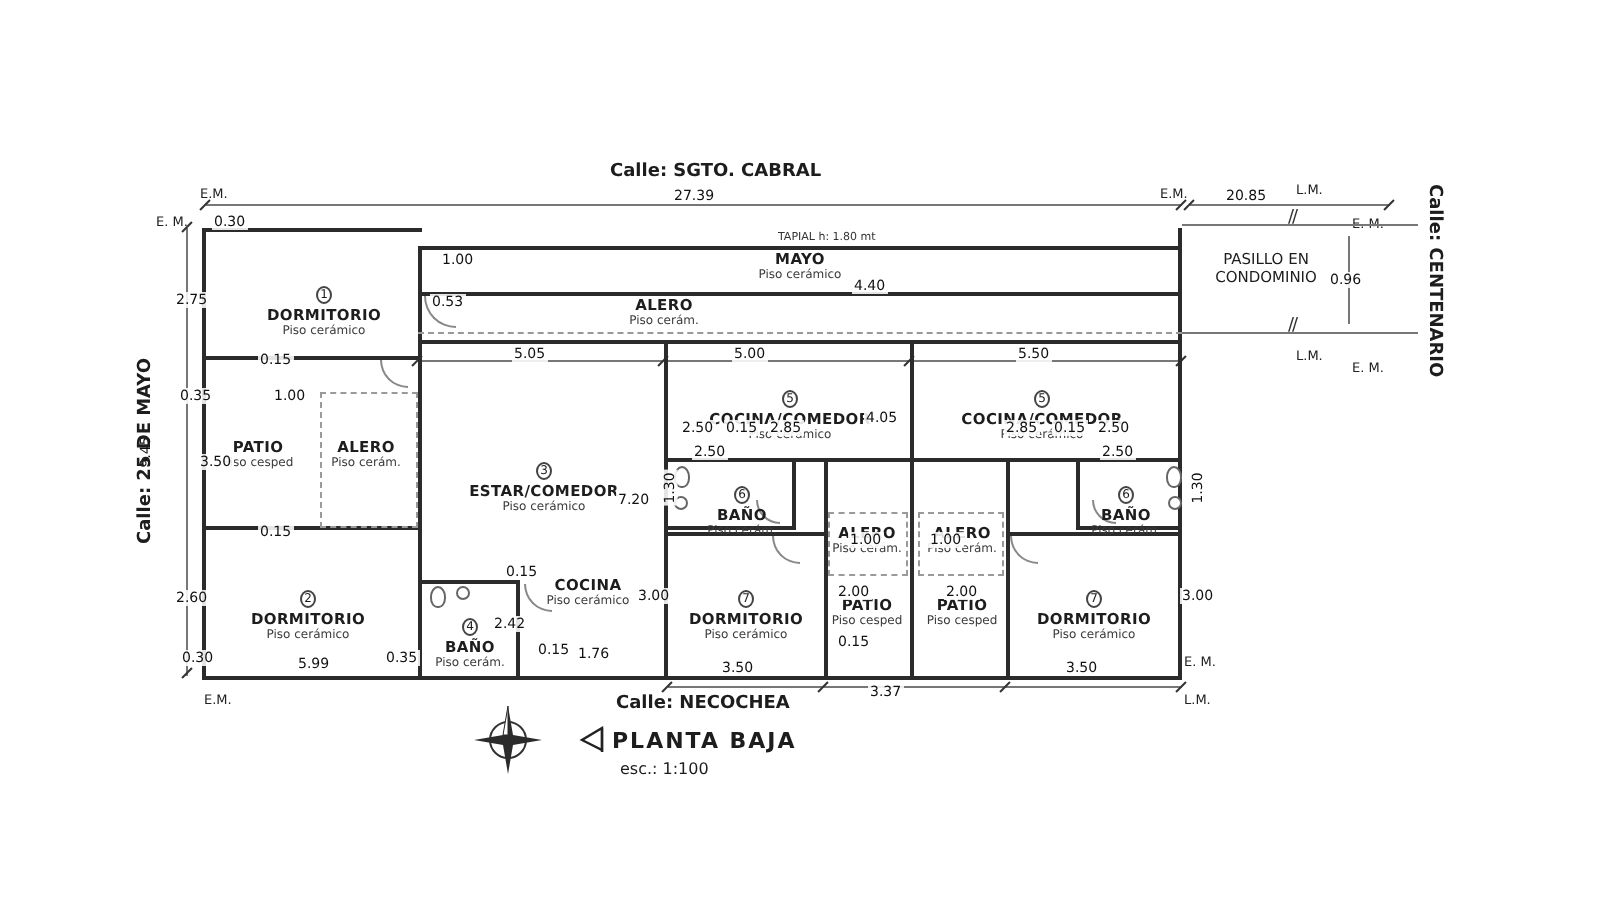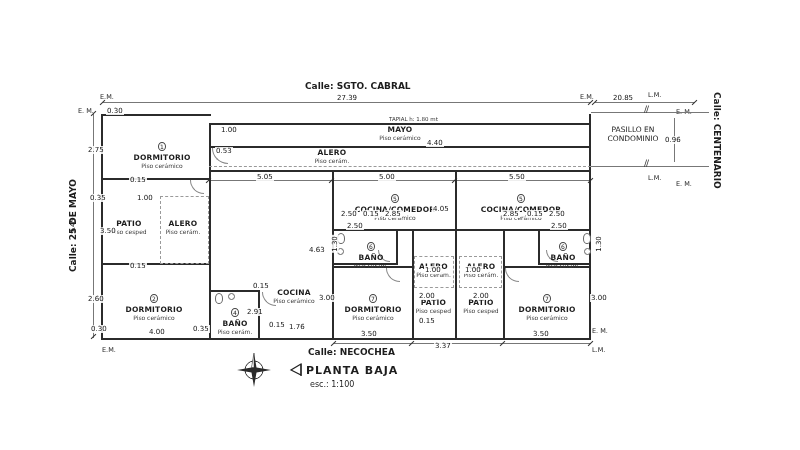--- a/index.html
+++ b/index.html
@@ -117,20 +117,25 @@
     <div class="rfloor">Piso cerám.</div>
   </div>
   <div class="room" style="left:102px;top:219px;width:54px">
     <div class="rname">PATIO</div>
     <div class="rfloor">Piso cesped</div>
   </div>
   <div class="room" style="left:158px;top:219px;width:50px">
     <div class="rname">ALERO</div>
     <div class="rfloor">Piso cerám.</div>
   </div>
+  <div class="room" style="left:226px;top:222px;width:92px">
+    <span class="num">3</span>
+    <div class="rname">ESTAR/COMEDOR</div>
+    <div class="rfloor">Piso cerámico</div>
+  </div>
   <div class="room" style="left:110px;top:286px;width:88px">
     <span class="num">2</span>
     <div class="rname">DORMITORIO</div>
     <div class="rfloor">Piso cerámico</div>
   </div>
   <div class="room" style="left:260px;top:288px;width:68px">
     <div class="rname">COCINA</div>
     <div class="rfloor">Piso cerámico</div>
   </div>
   <div class="room" style="left:212px;top:300px;width:46px">
@@ -189,31 +194,31 @@
 
   <span class="dim" style="left:336px;top:94px">27.39</span>
   <span class="dim" style="left:612px;top:94px">20.85</span>
   <span class="dim" style="left:106px;top:107px">0.30</span>
   <span class="dim" style="left:87px;top:146px">2.75</span>
   <span class="dim" style="left:129px;top:176px">0.15</span>
   <span class="dim" style="left:220px;top:126px">1.00</span>
   <span class="dim" style="left:215px;top:147px">0.53</span>
   <span class="dim" style="left:426px;top:139px">4.40</span>
   <span class="dim" style="left:256px;top:173px">5.05</span>
-  <span class="dim" style="left:378px;top:173px">5.00</span>
+  <span class="dim" style="left:366px;top:173px">5.00</span>
   <span class="dim" style="left:508px;top:173px">5.50</span>
   <span class="dim" style="left:89px;top:194px">0.35</span>
   <span class="dim" style="left:136px;top:194px">1.00</span>
   <span class="dim" style="left:99px;top:227px">3.50</span>
   <span class="dim" style="left:129px;top:262px">0.15</span>
   <span class="dim" style="left:87px;top:295px">2.60</span>
   <span class="dim" style="left:90px;top:325px">0.30</span>
-  <span class="dim" style="left:148px;top:328px">4.00</span>
+  <span class="dim" style="left:148px;top:328px">5.99</span>
   <span class="dim rot" style="left:64px;top:222px">9.45</span>
-  <span class="dim" style="left:308px;top:246px">4.63</span>
+  <span class="dim" style="left:308px;top:246px">7.20</span>
   <span class="dim" style="left:340px;top:210px">2.50</span>
   <span class="dim" style="left:362px;top:210px">0.15</span>
   <span class="dim" style="left:384px;top:210px">2.85</span>
   <span class="dim" style="left:432px;top:205px">4.05</span>
   <span class="dim" style="left:502px;top:210px">2.85</span>
   <span class="dim" style="left:526px;top:210px">0.15</span>
   <span class="dim" style="left:548px;top:210px">2.50</span>
   <span class="dim" style="left:346px;top:222px">2.50</span>
   <span class="dim rot" style="left:326px;top:240px">1.30</span>
   <span class="dim" style="left:550px;top:222px">2.50</span>
@@ -223,21 +228,21 @@
   <span class="dim" style="left:418px;top:292px">2.00</span>
   <span class="dim" style="left:418px;top:317px">0.15</span>
   <span class="dim" style="left:424px;top:266px">1.00</span>
   <span class="dim" style="left:590px;top:294px">3.00</span>
   <span class="dim" style="left:532px;top:330px">3.50</span>
   <span class="dim" style="left:472px;top:292px">2.00</span>
   <span class="dim" style="left:464px;top:266px">1.00</span>
   <span class="dim" style="left:434px;top:342px">3.37</span>
   <span class="dim" style="left:664px;top:136px">0.96</span>
   <span class="dim" style="left:252px;top:282px">0.15</span>
-  <span class="dim" style="left:246px;top:308px">2.91</span>
+  <span class="dim" style="left:246px;top:308px">2.42</span>
   <span class="dim" style="left:268px;top:321px">0.15</span>
   <span class="dim" style="left:288px;top:323px">1.76</span>
   <span class="dim" style="left:192px;top:325px">0.35</span>
 
   <span class="mark" style="left:100px;top:93px">E.M.</span>
   <span class="mark" style="left:78px;top:107px">E. M.</span>
   <span class="mark" style="left:580px;top:93px">E.M.</span>
   <span class="mark" style="left:648px;top:91px">L.M.</span>
   <span class="mark" style="left:676px;top:108px">E. M.</span>
   <span class="mark" style="left:648px;top:174px">L.M.</span>

